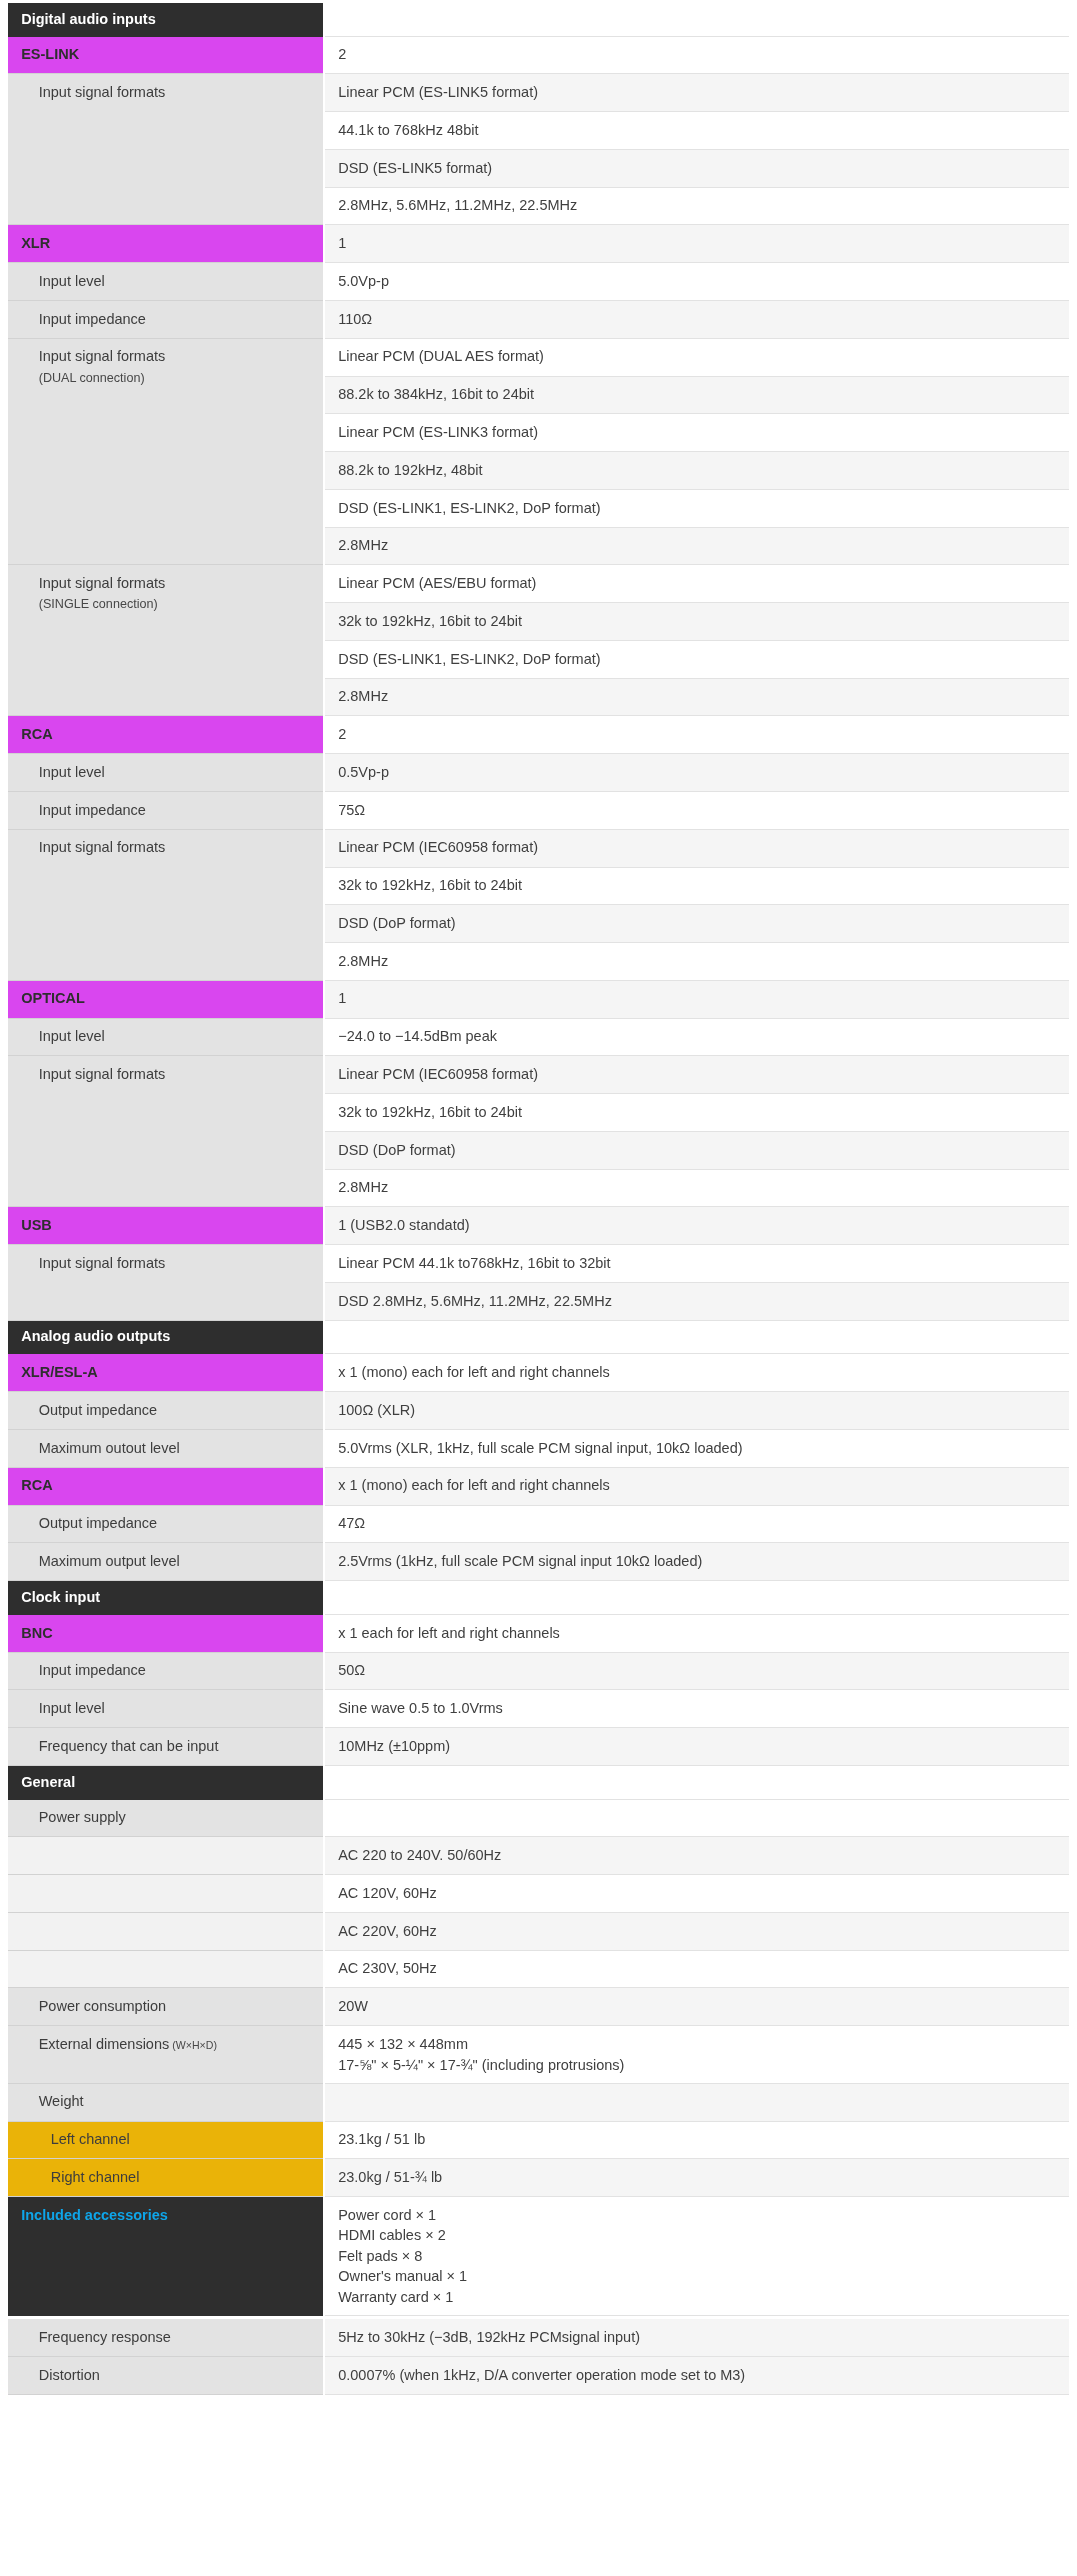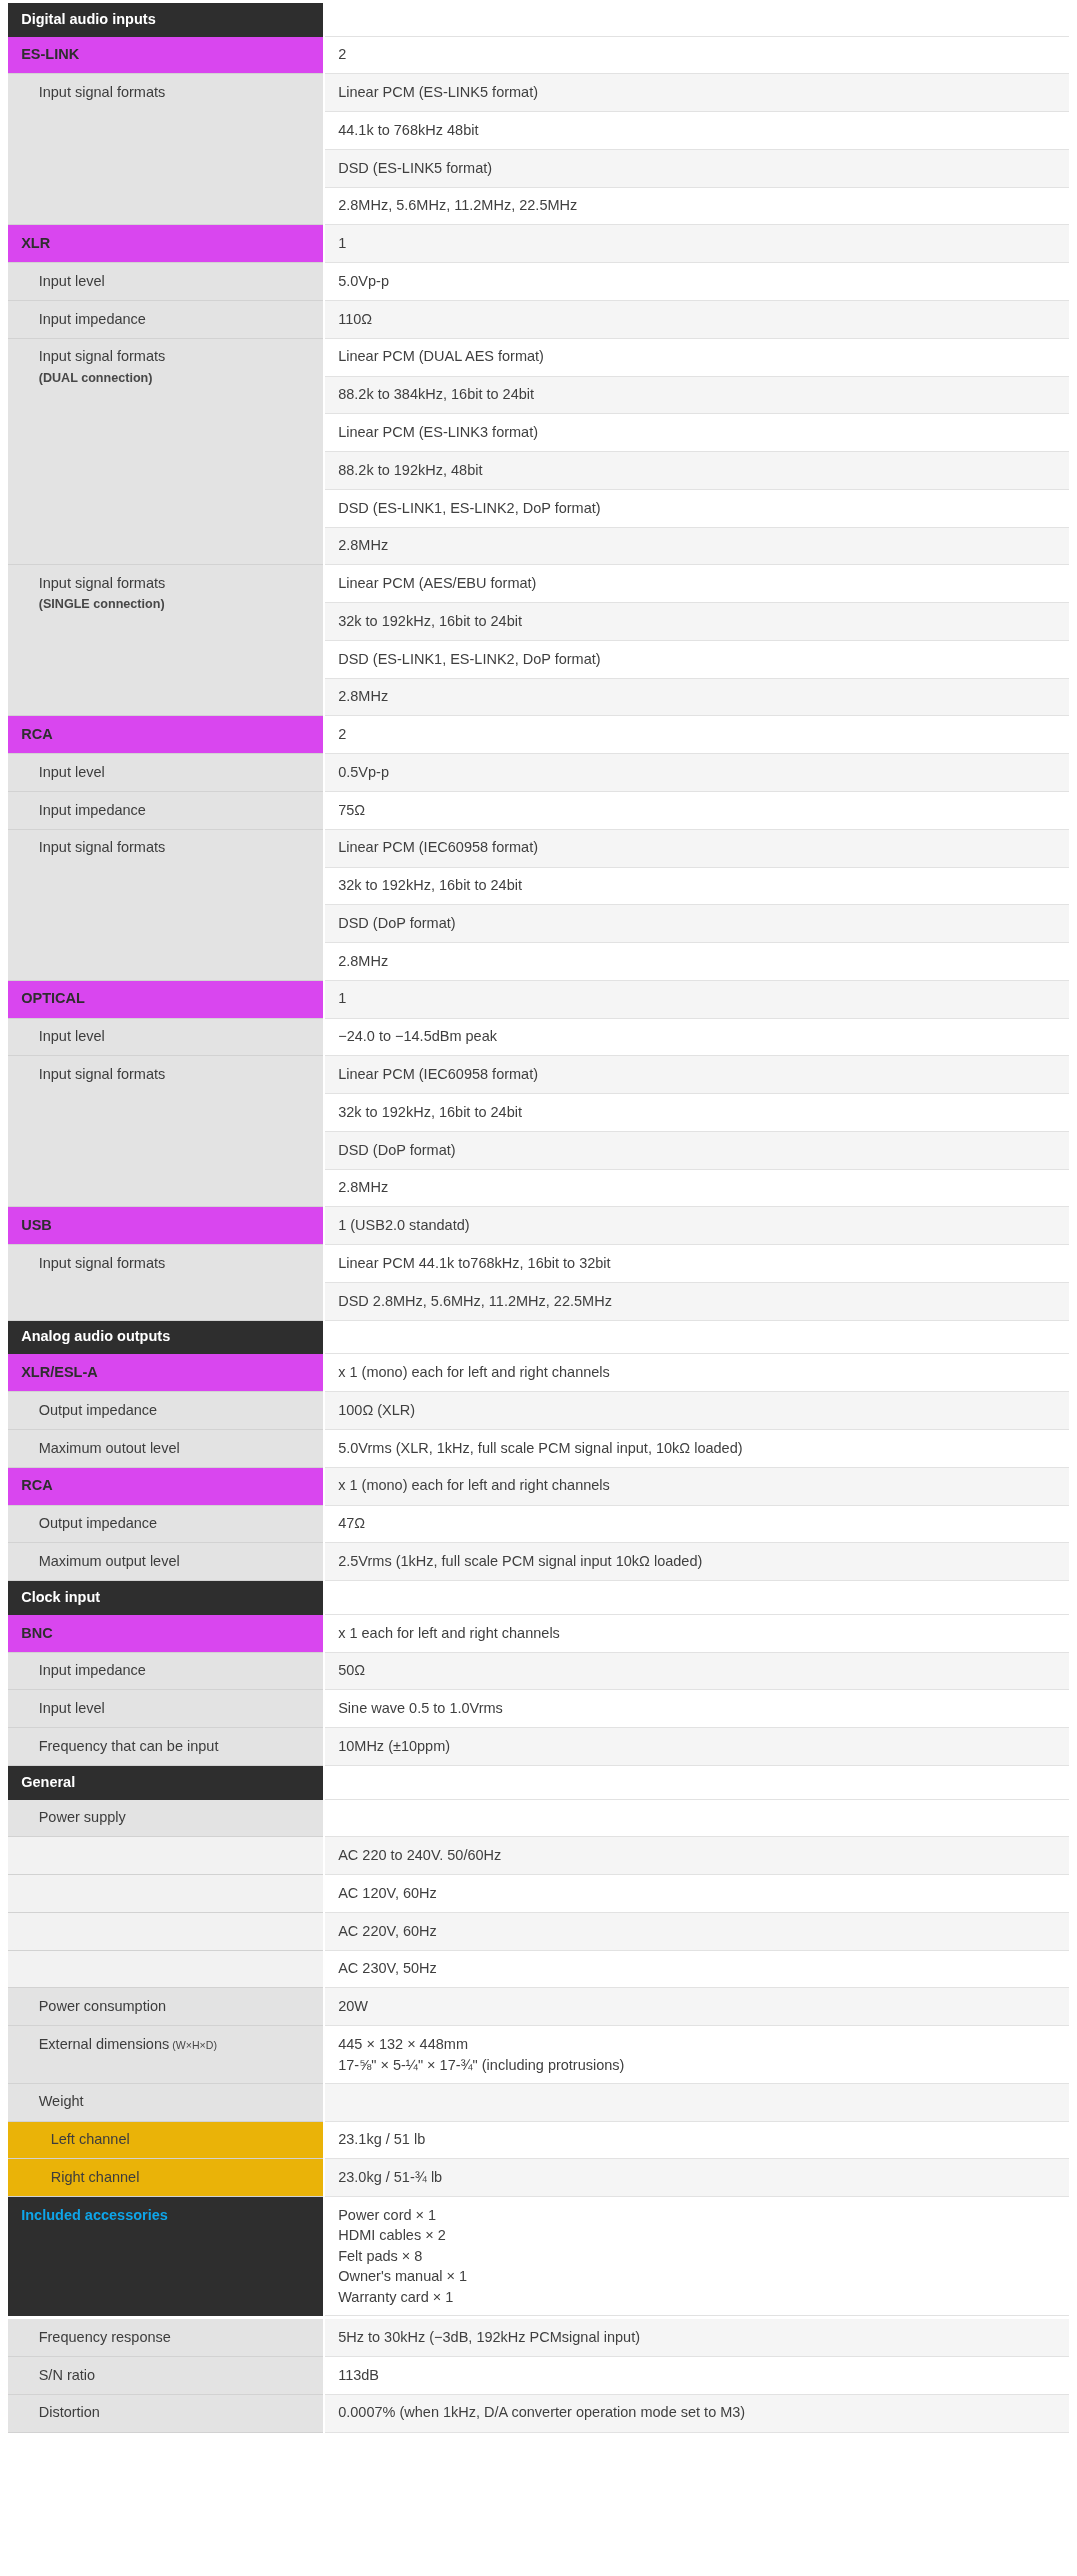--- a/index.html
+++ b/index.html
@@ -16,21 +16,21 @@
   td.lbl.empty{background:#f2f2f2;}
   td.lbl.dark{background:#2e2e2e;color:#0ea5e9;font-weight:bold;
     padding:9.7px 13.5px;border-bottom:1px solid #2e2e2e;}
   td.sec{background:#2e2e2e;color:#ffffff;font-weight:bold;
     padding:7.7px 13.5px;border-bottom:1px solid #2e2e2e;font-size:14.5px;}
   td.val{background:#ffffff;border-bottom:1px solid #e2e2e2;
     border-left:2.9px solid #ffffff;padding:9.7px 13.5px;color:#3f3f3f;}
   td.val.stripe{background:#f5f5f5;}
   td.val.sec-val{background:#ffffff;}
   td.val.multi{line-height:1.42;padding:7.7px 13.5px;}
-  .note{display:block;font-size:12.6px;margin-top:4.8px;font-weight:bold;color:#474747;}
+  .note{display:block;font-size:12.6px;margin-top:4.8px;font-weight:normal;color:#474747;}
   .inline-note{font-size:10.6px;color:#474747;}
   h2.perf-title{font-family:"Liberation Serif","DejaVu Serif",serif;font-weight:400;
     font-size:29px;text-align:center;color:#2a2a2a;margin:26px 0 60px 0;letter-spacing:0.5px;}
 </style>
 </head>
 <body>
 
 <div class="page">
 
   <div class="tbl-wrap">
@@ -268,24 +268,20 @@
       <colgroup>
           <col class="c-label">
           <col>
         </colgroup>
       <tbody>
           <tr>
             <td class="lbl sub" rowspan="1">Frequency response</td>
             <td class="val stripe">5Hz to 30kHz (−3dB, 192kHz PCMsignal input)</td>
           </tr>
           <tr>
-            <td class="lbl sub" rowspan="1">S/N ratio</td>
-            <td class="val">113dB</td>
-          </tr>
-          <tr>
             <td class="lbl sub" rowspan="1">Distortion</td>
             <td class="val stripe">0.0007% (when 1kHz, D/A converter operation mode set to M3)</td>
           </tr>
         </tbody>
     </table>
   </div>
 
 </div>
 
 

